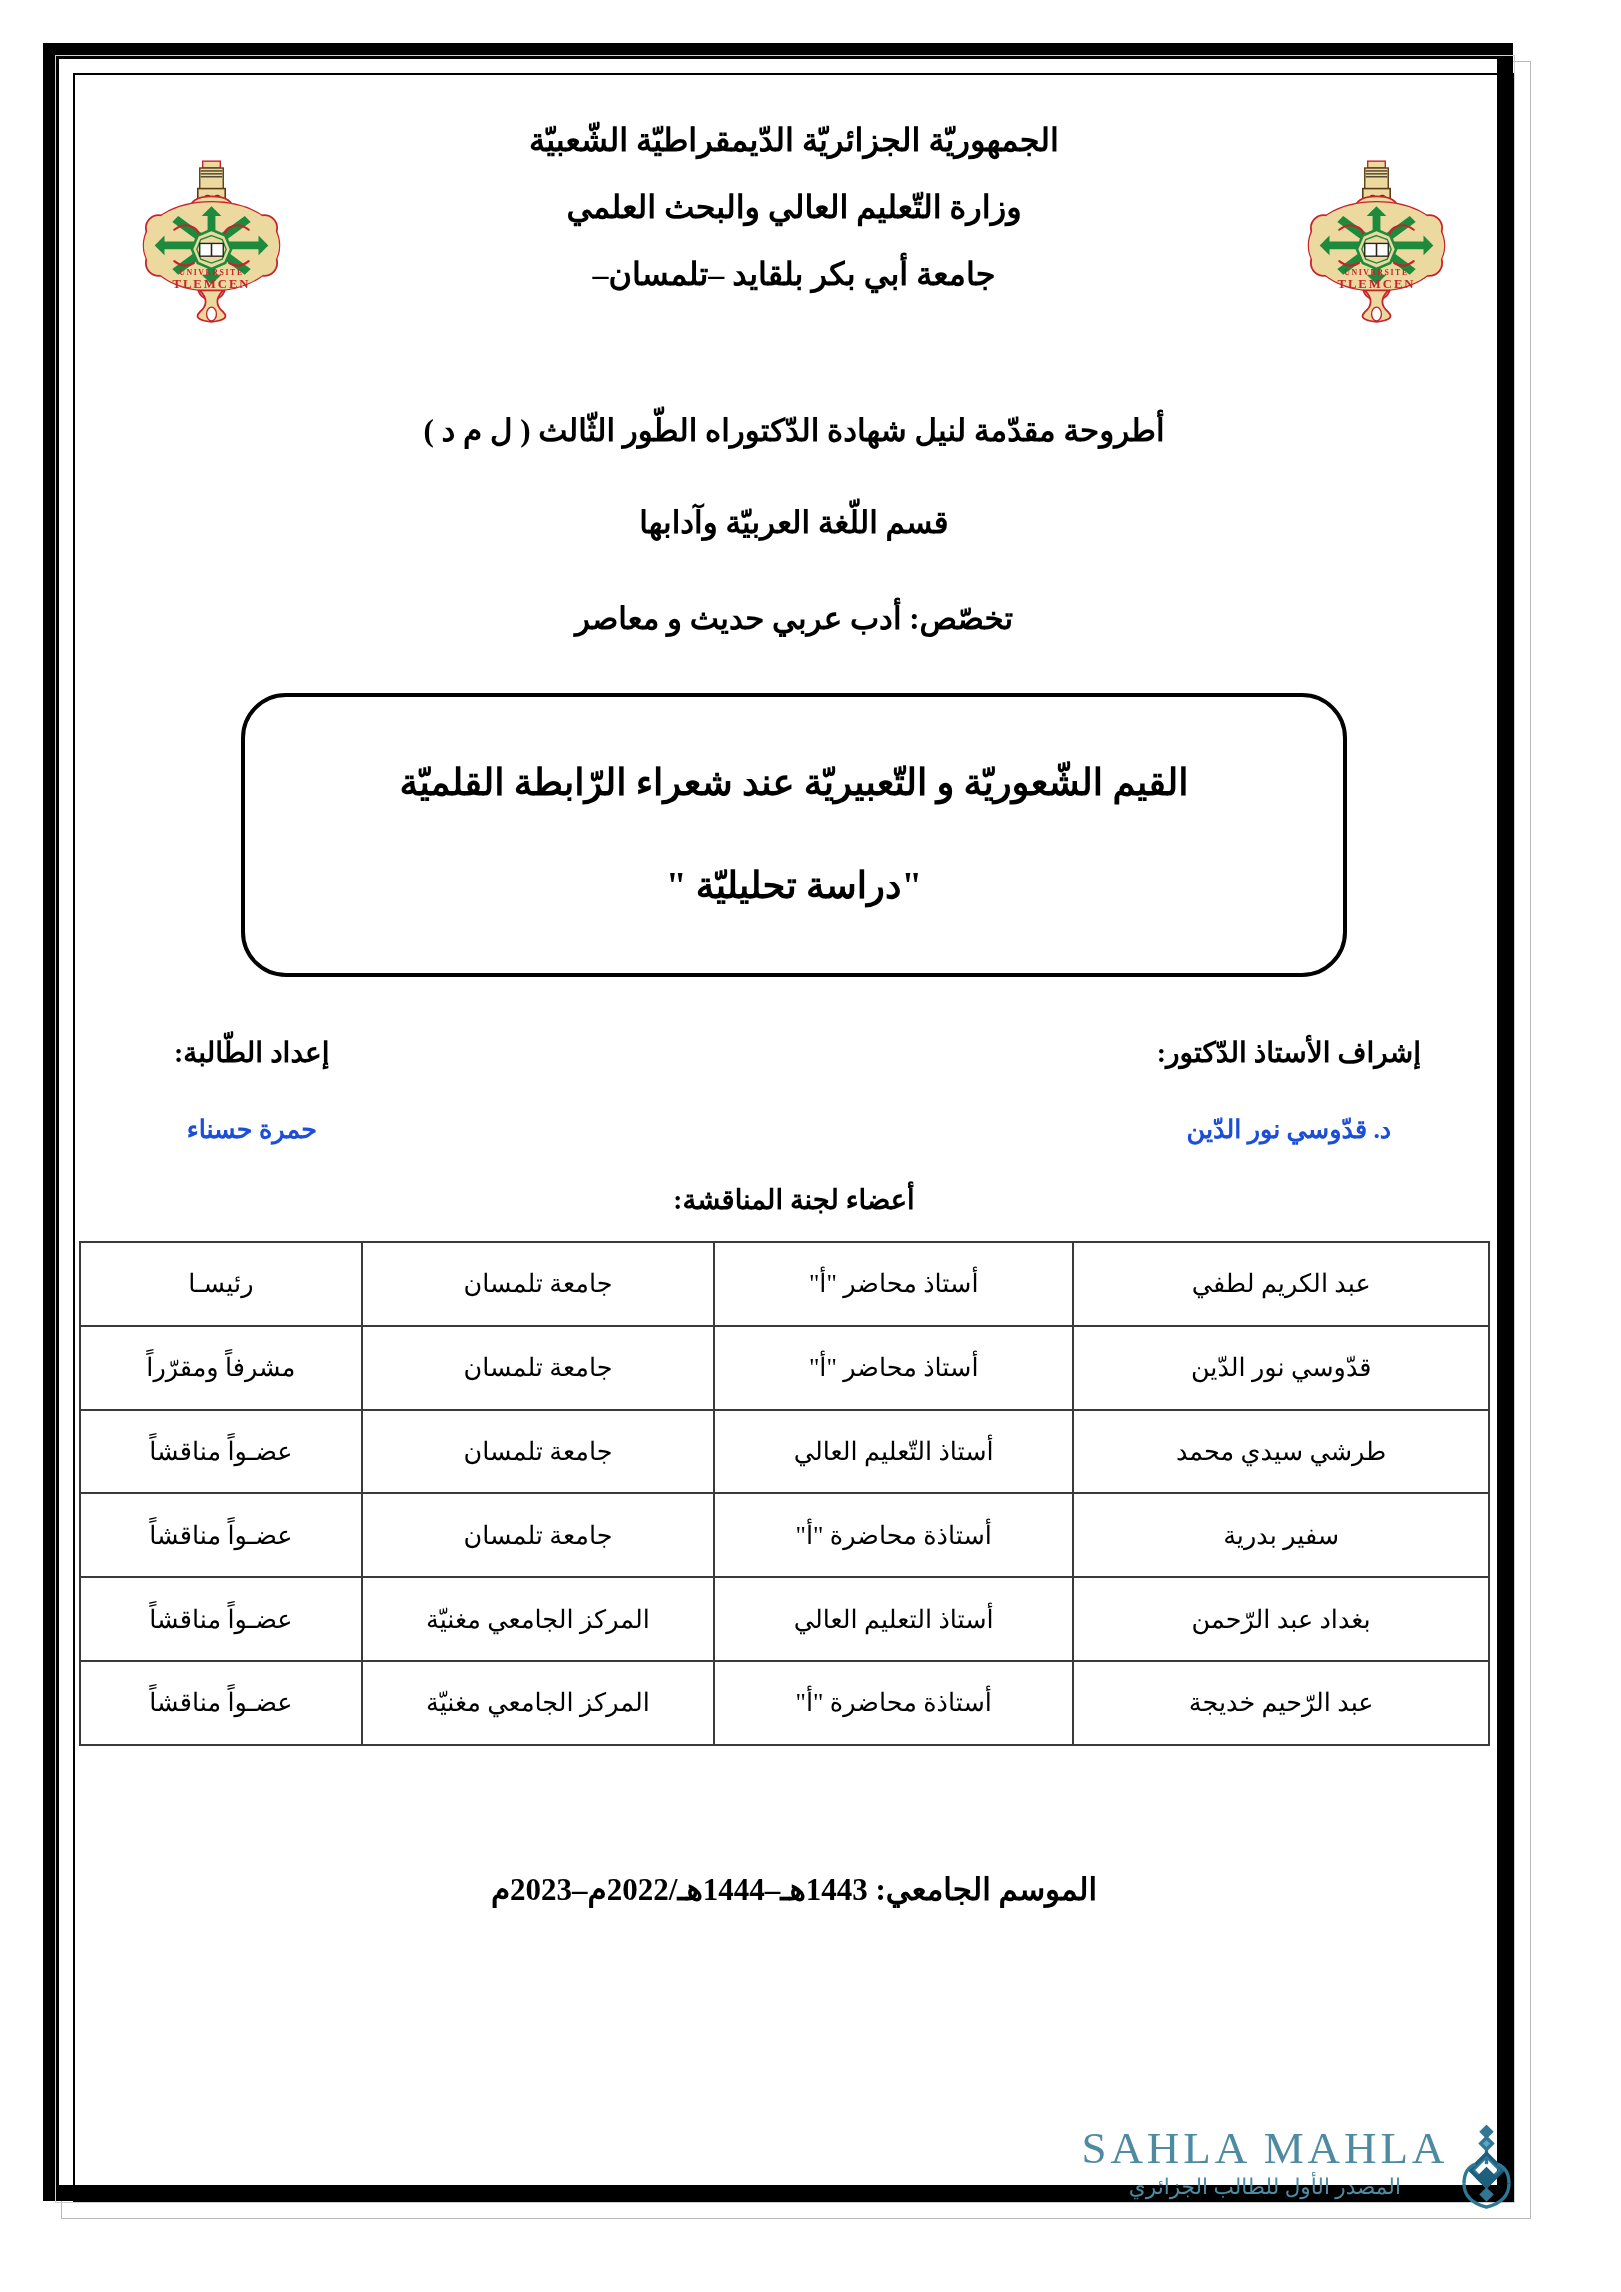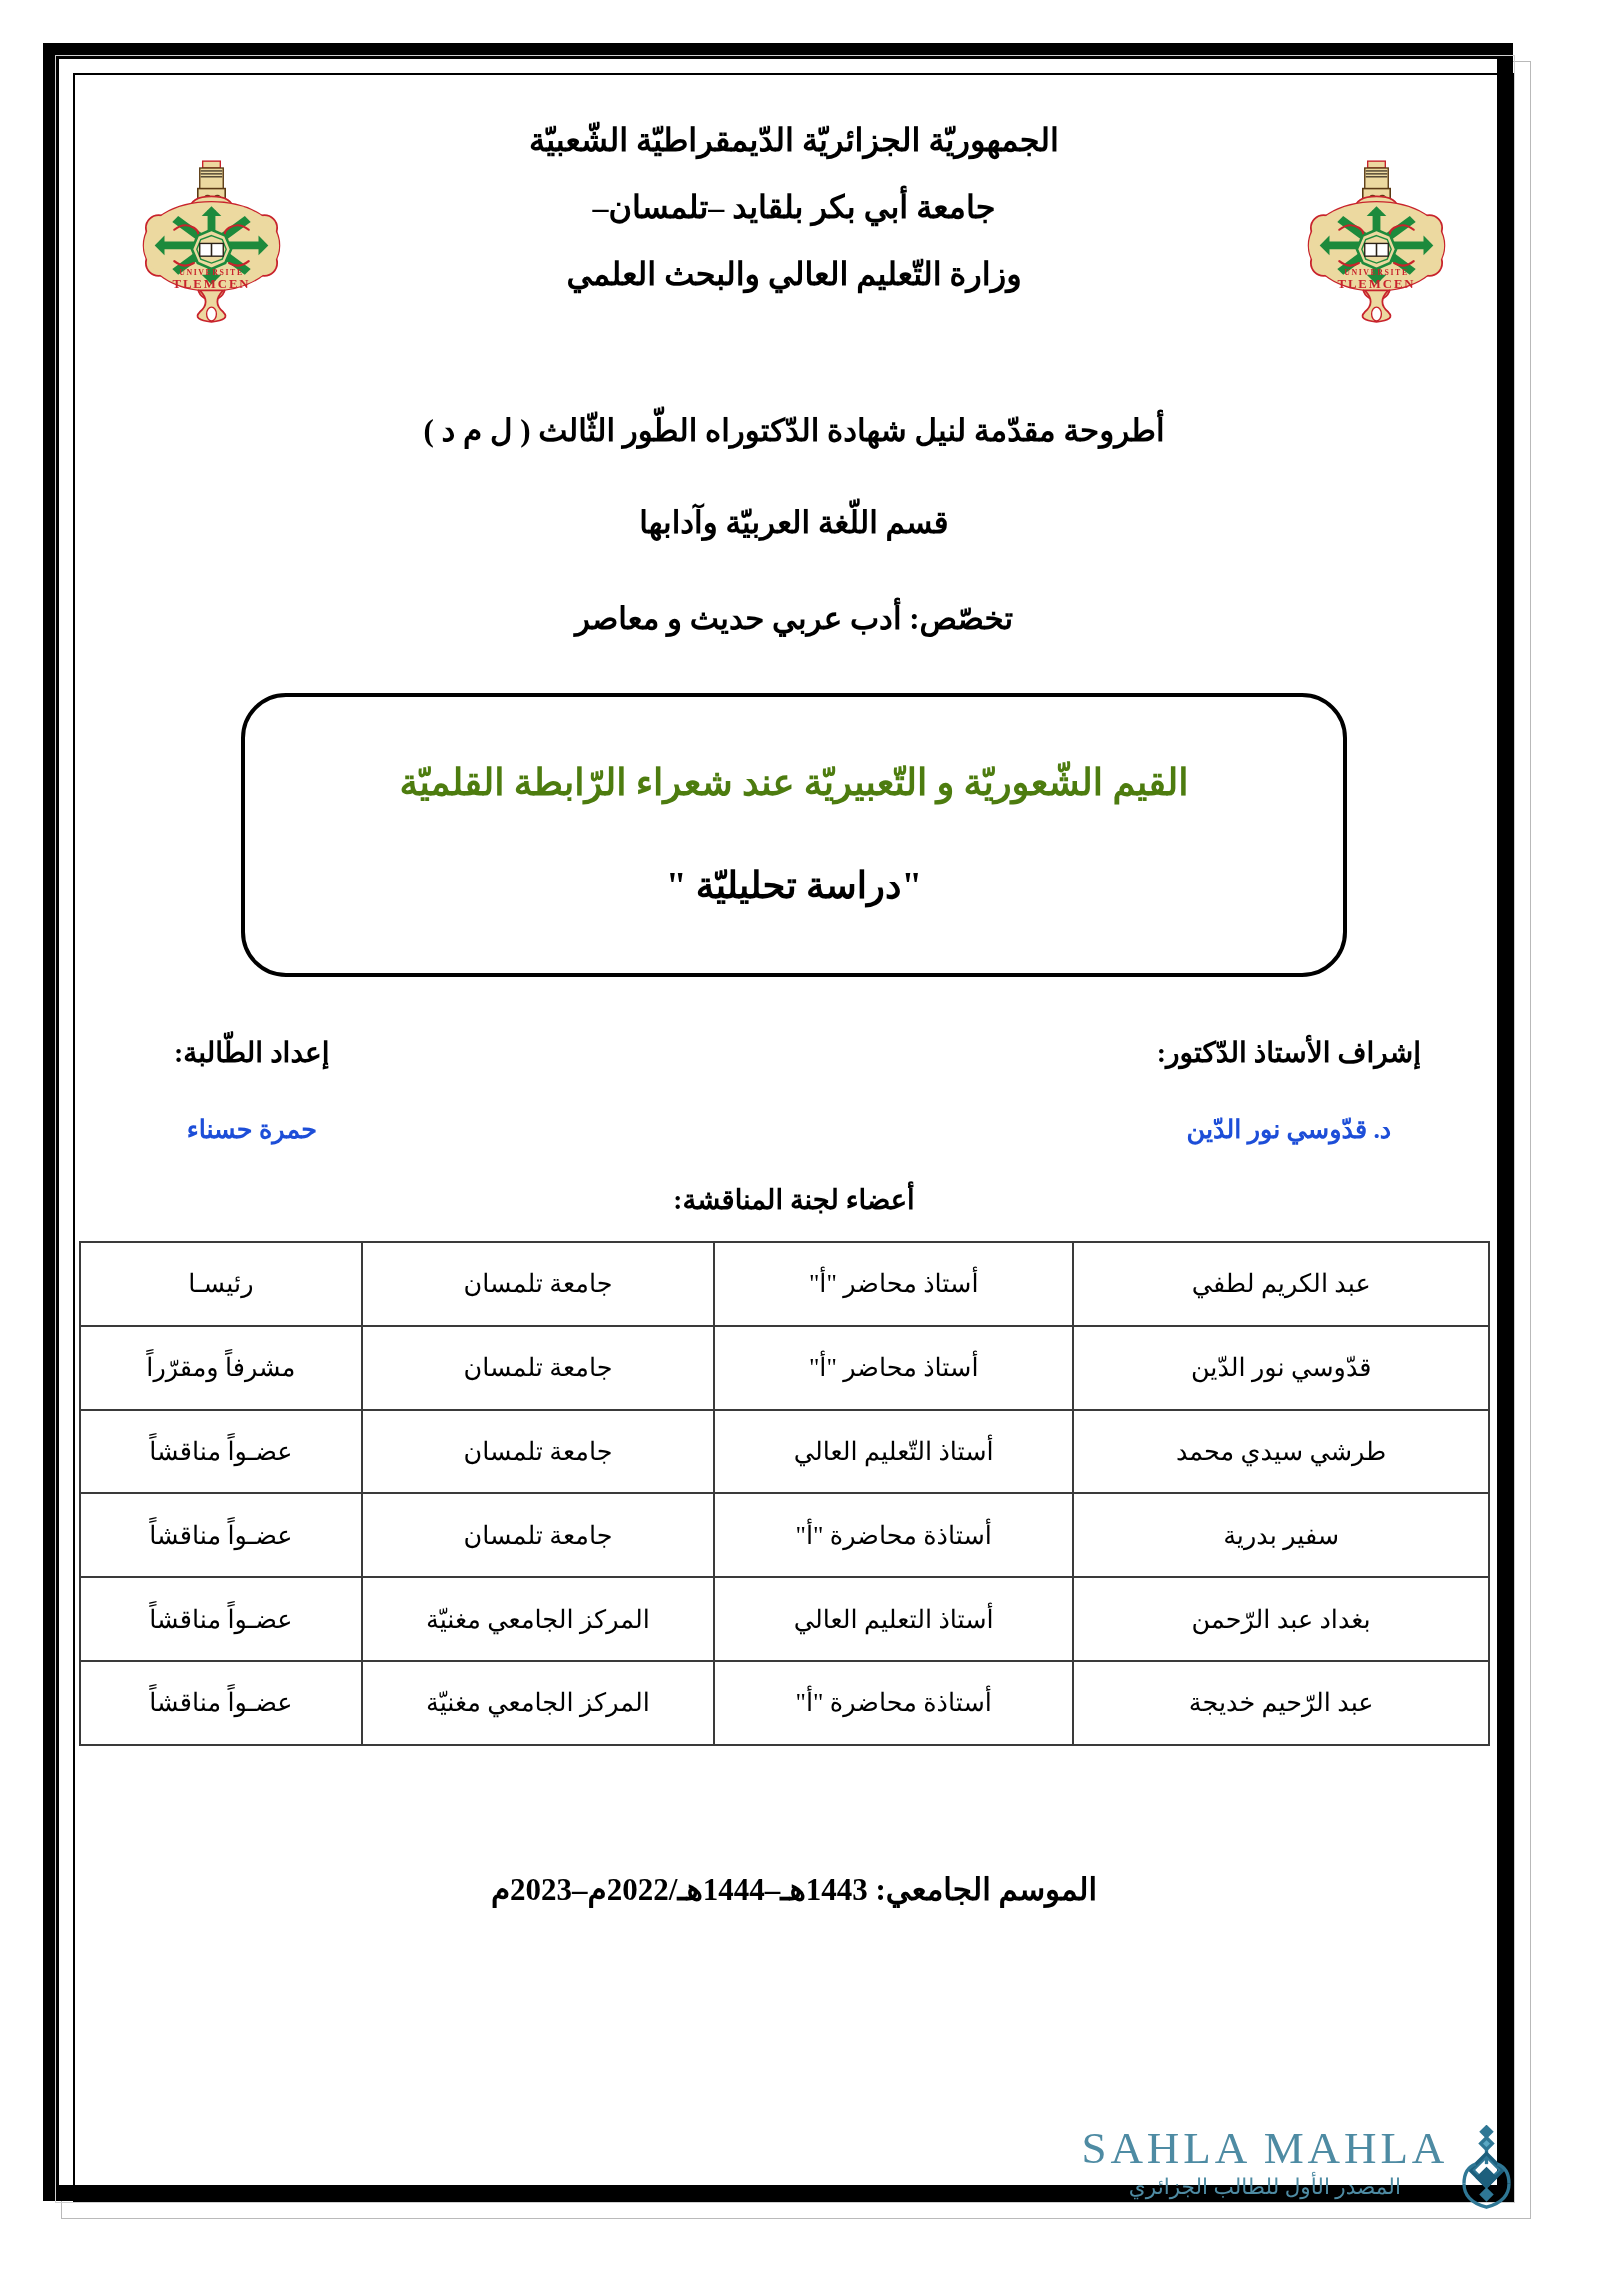--- a/index.html
+++ b/index.html
@@ -121,21 +121,21 @@
     box-sizing: border-box;
     display: flex;
     flex-direction: column;
     justify-content: center;
     padding: 25.5px 39px;
   }
   .title-main {
     font-weight: bold;
     font-size: 37px;
     line-height: 1.3;
-    color: #4d7c0f;
+    color: #000000;
     margin-bottom: 55px;
   }
   .title-sub {
     font-weight: bold;
     font-size: 37px;
     line-height: 1.3;
     color: #000;
   }
 
   
@@ -385,22 +385,22 @@
               <text x="74" y="133" font-size="13" text-anchor="middle" letter-spacing="2">TLEMCEN</text>
             </g>
             <path d="M62 136 q12 12 0 22 q-8 8 12 10 q20 -2 12 -10 q-12 -10 0 -22 z" fill="#ecd9a0" stroke="#c8232c" stroke-width="1.8"></path>
             <ellipse cx="74" cy="160" rx="5" ry="7" fill="#ffffff" stroke="#c8232c" stroke-width="1.4"></ellipse>
           </g>
         </svg>
       </div>
 
       <div class="header-lines">
         <div class="hline">الجمهوريّة الجزائريّة الدّيمقراطيّة الشّعبيّة</div>
+        <div class="hline">وزارة التّعليم العالي والبحث العلمي</div>
         <div class="hline">جامعة أبي بكر بلقايد  –تلمسان–</div>
-        <div class="hline">وزارة التّعليم العالي والبحث العلمي</div>
       </div>
     </div>
 
     <div>
       <div class="sub-line">أطروحة مقدّمة لنيل شهادة الدّكتوراه الطّور الثّالث ( ل م د )</div>
       <div class="sub-line gap-lg">قسم اللّغة العربيّة  وآدابها</div>
       <div class="sub-line">تخصّص: أدب عربي حديث و معاصر</div>
     </div>
 
     <div class="title-box">

